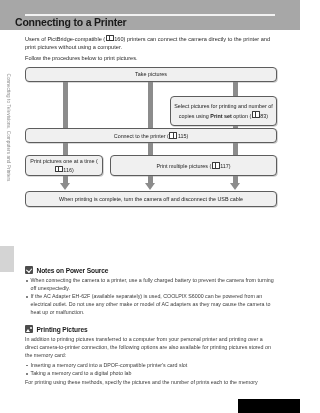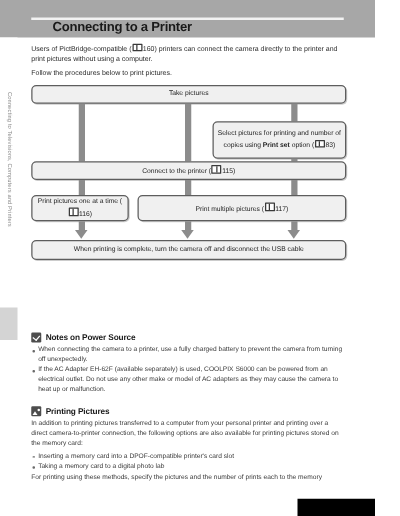--- a/index.html
+++ b/index.html
@@ -14,21 +14,21 @@
   
   .header-band{
     position:absolute;left:0;top:0;width:300px;height:30px;
     background:#a7a7a7;
   }
   .header-rule{
     position:absolute;left:25px;top:14px;width:250px;height:1.5px;
     background:#f2f2f2;
   }
   .page-title{
-    position:absolute;left:42px;top:16px;
+    position:absolute;left:15px;top:16px;
     font-size:10.5px;font-weight:bold;letter-spacing:-0.2px;
     color:#1a1a1a;white-space:nowrap;
   }
   
   .side-tab{
     position:absolute;left:0;top:30px;width:14px;height:212px;
     background:#ffffff;
   }
   .side-tab-label{
     position:absolute;left:-72px;top:95px;width:160px;

